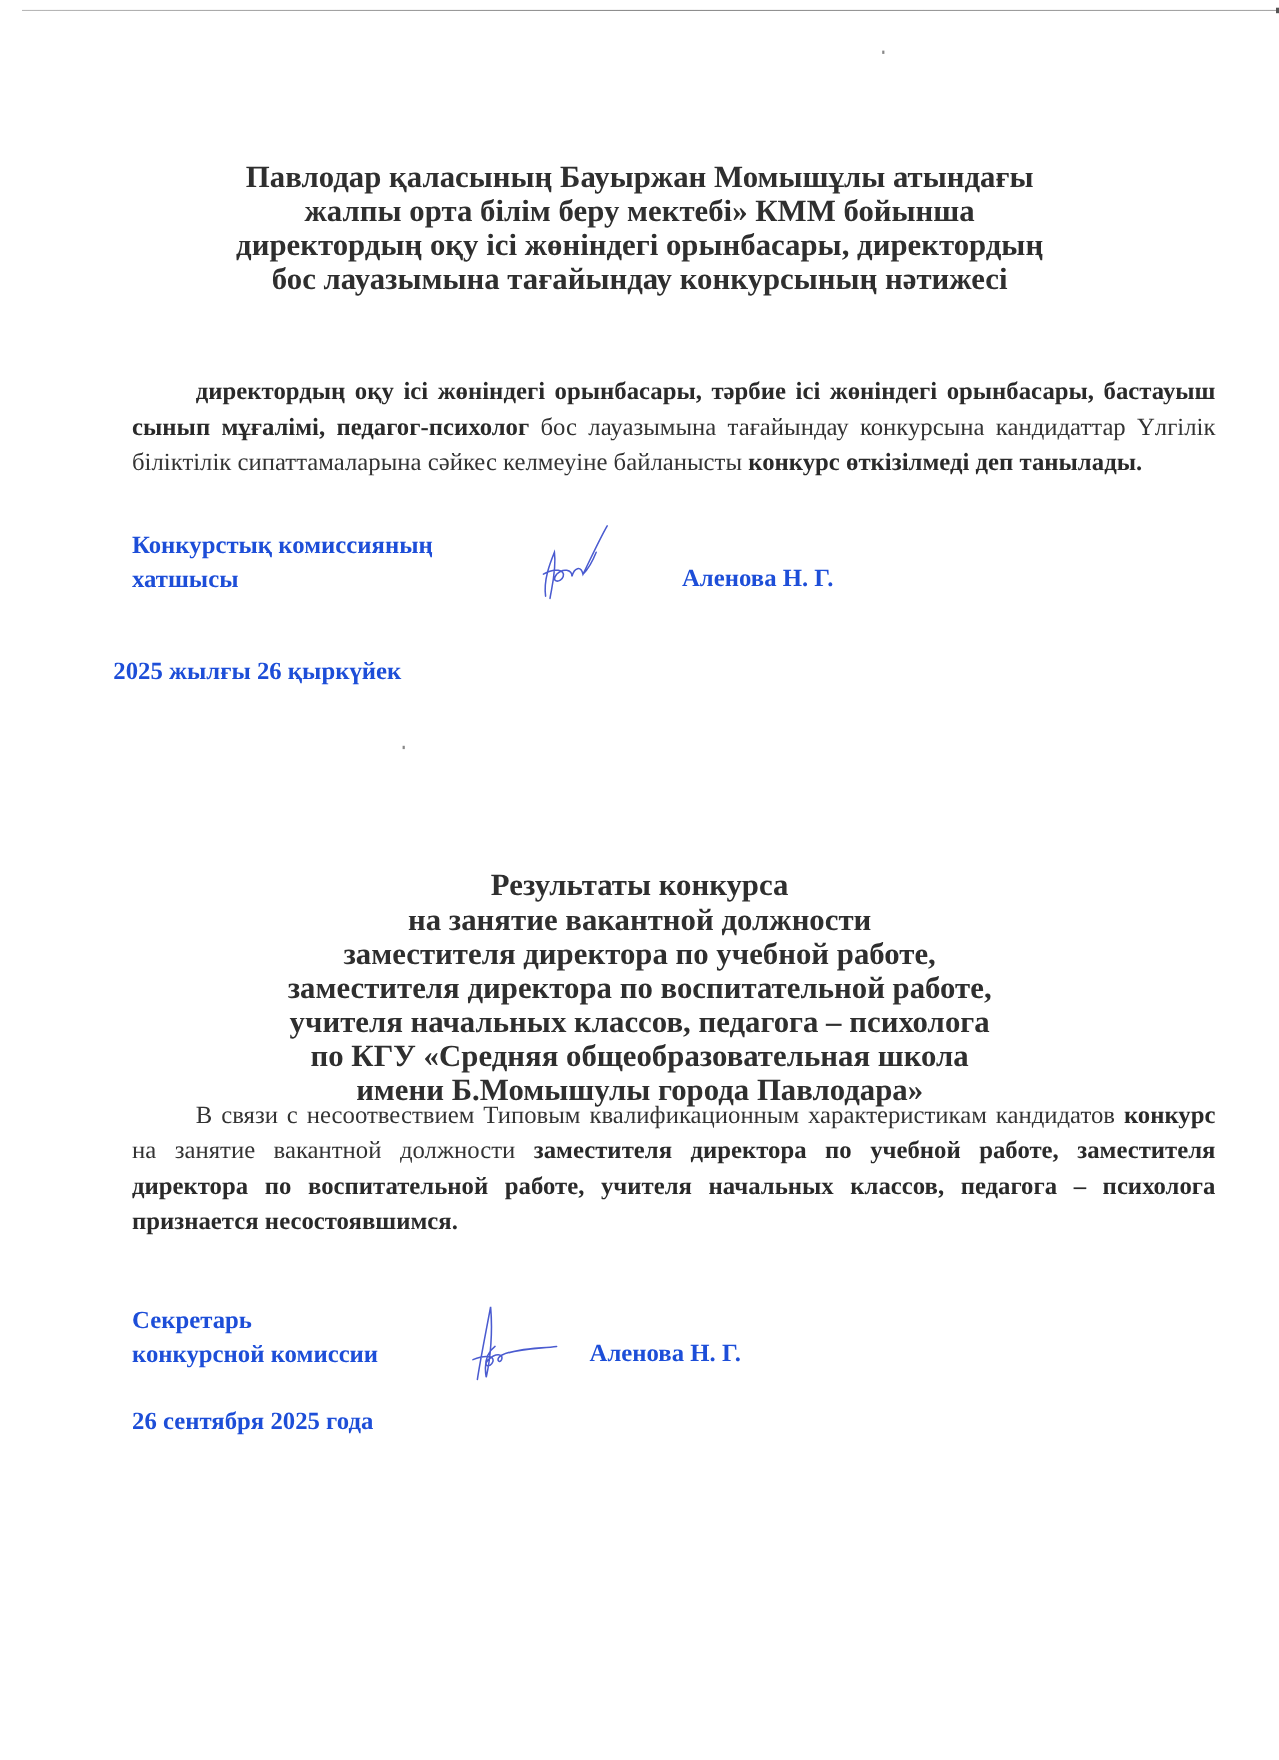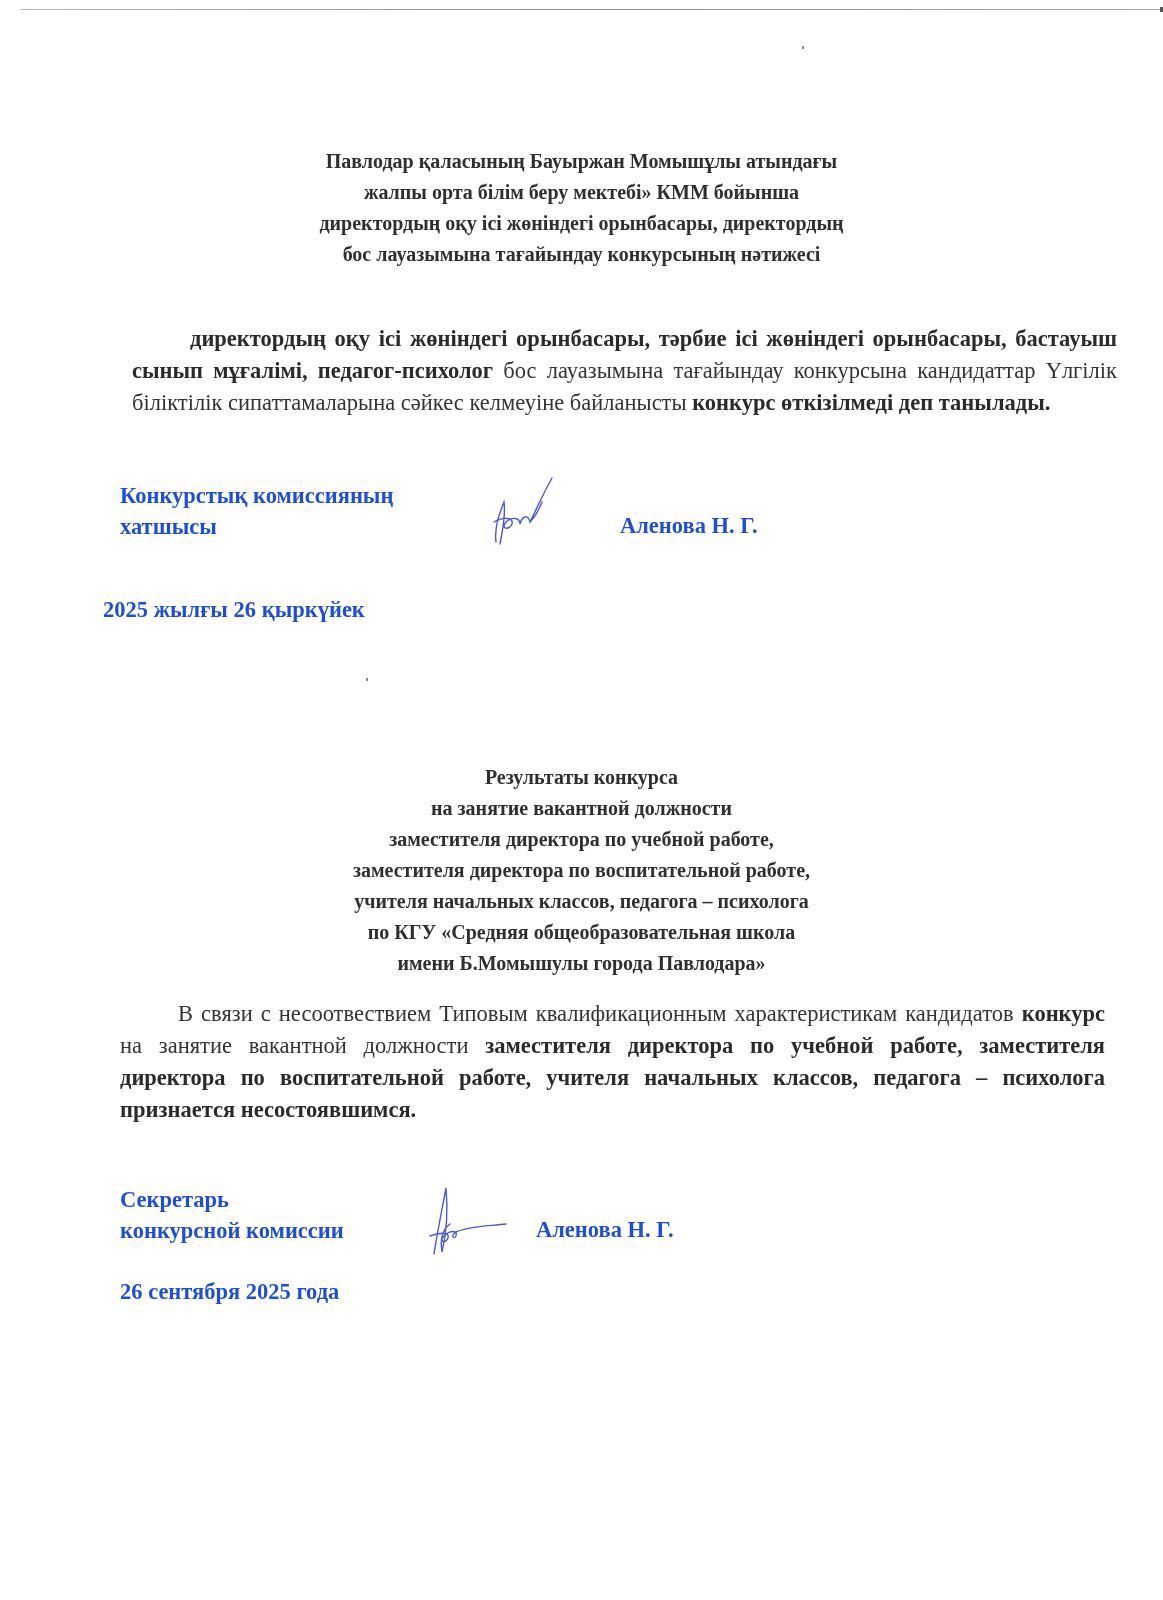--- a/index.html
+++ b/index.html
@@ -10,33 +10,33 @@
   }
   .top-rule {
     position: absolute; left: 20px; top: 9px; width: 1140px; height: 1px;
     background: linear-gradient(to right, #b8b8b8, #8c8c8c 50%, #a8a8a8);
   }
   .top-rule-end { position: absolute; right: 0; top: 7px; width: 3px; height: 5px; background: #555; }
   .speck { position: absolute; width: 2px; height: 3px; background: #888; }
 
   .heading {
     position: absolute; left: 0; width: 1163px; text-align: center;
-    font-weight: bold; font-size: 20px; line-height: 31px; color: #2f2f2f;
+    font-weight: bold; font-size: 28px; line-height: 31px; color: #2f2f2f;
   }
   .kz-heading { top: 146px; }
-  .ru-heading { top: 762px; }
+  .ru-heading { top: 790px; }
   .heading div { white-space: nowrap; }
 
   .para {
     position: absolute; left: 120px; width: 985px;
     font-size: 22.5px; line-height: 32px; text-align: justify; color: #333;
   }
   .para b { color: #2a2a2a; }
   .para .indent { display: inline-block; width: 58px; }
-  .kz-para { top: 323px; margin-left: 12px; }
+  .kz-para { top: 340px; }
   .ru-para { top: 998px; }
 
   .sig-block { position: absolute; font-weight: bold; font-size: 22.5px; line-height: 31px; color: #1d4ed8; }
   .kz-sig-role { left: 120px; top: 480px; }
   .kz-sig-name { left: 620px; top: 510px; }
   .kz-date { left: 103px; top: 594px; }
   .ru-sig-role { left: 120px; top: 1184px; }
   .ru-sig-name { left: 536px; top: 1214px; }
   .ru-date { left: 120px; top: 1276px; }
 

